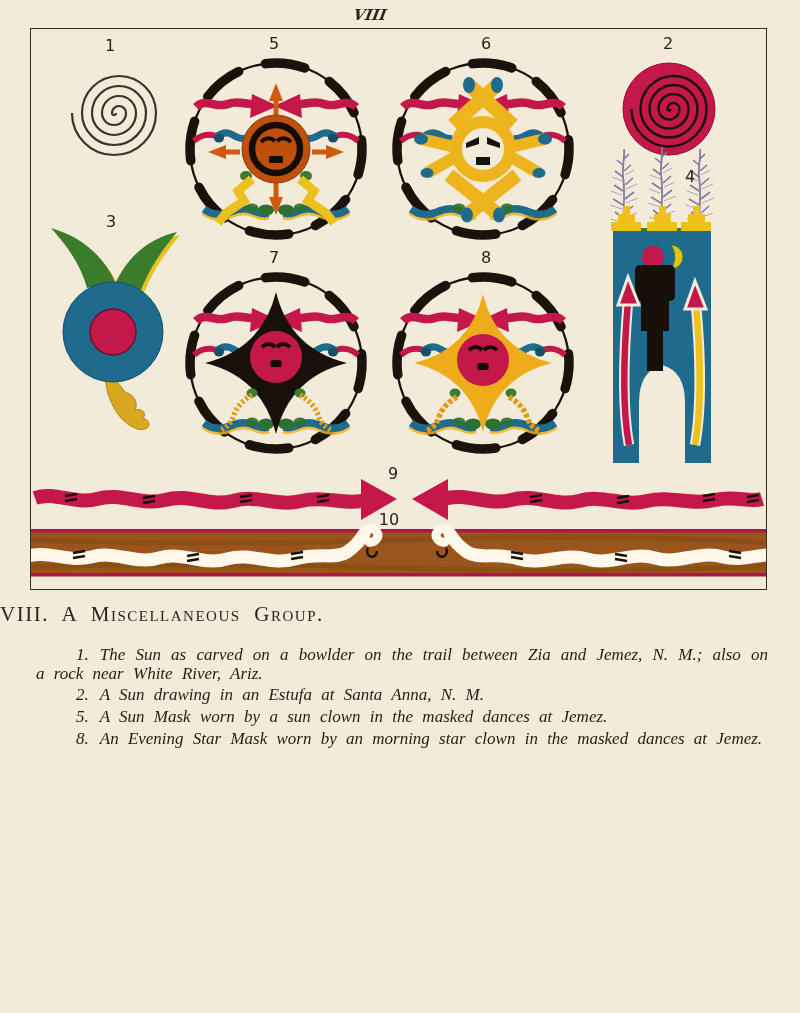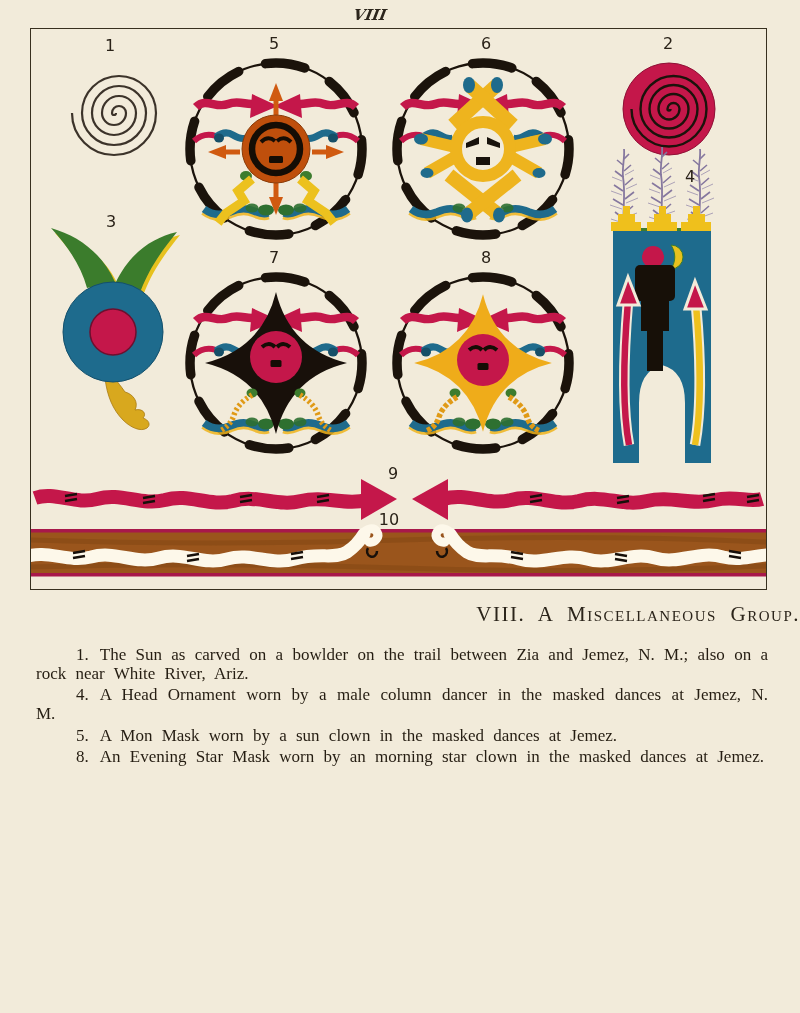--- a/index.html
+++ b/index.html
@@ -13,31 +13,31 @@
     font-family:"DejaVu Serif",serif;font-style:italic;font-weight:bold;
     font-size:15px;color:#2c251c;transform:skewX(-10deg);
   }
   .plate{
     position:absolute;left:30px;top:28px;width:735px;height:560px;
     border:1.6px solid #38301f;box-sizing:content-box;overflow:hidden;
   }
   .plate svg{position:absolute;left:0;top:0;}
   .flabel{font-family:"DejaVu Sans",sans-serif;font-size:16px;fill:#2a2218;text-anchor:middle;}
   .plate-title{
-    position:absolute;top:602px;left:0;width:800px;text-align:right;
+    position:absolute;top:602px;left:0;width:800px;text-align:left;
     font-size:21px;font-variant:small-caps;letter-spacing:1.5px;word-spacing:7px;
     color:#2b241a;
   }
   .captions{
     position:absolute;top:646px;left:36px;width:732px;
   }
   .captions p{
     margin:0 0 3px 0;font-size:17px;line-height:1.1;
     text-align:justify;text-align-last:left;word-spacing:5px;
-    text-indent:40px;color:#251d12;
+    text-indent:40px;color:#251d12;font-style:italic;
   }
   .cap-num{margin-right:11px;}
 </style>
 </head>
 <body>
 
 <div class="page">
 
   <div class="handwritten">VIII</div>
 
@@ -253,18 +253,18 @@
       <text class="flabel" x="659" y="153">4</text>
       <text class="flabel" x="362" y="450">9</text>
       <text class="flabel" x="358" y="496">10</text>
     </svg>
   </div>
 
   <div class="plate-title">VIII.  A Miscellaneous Group.</div>
 
   <div class="captions">
     <p><span class="cap-num">1.</span><span>The Sun as carved on a bowlder on the trail between Zia and Jemez, N. M.; also on a rock near White River, Ariz.</span></p>
-    <p><span class="cap-num">4.</span><span>A Head Ornament worn by a male column dancer in the masked dances at Jemez, N. M.</span></p>
-    <p><span class="cap-num">5.</span><span>A Mon Mask worn by a sun clown in the masked dances at Jemez.</span></p>
+    <p><span class="cap-num">2.</span><span>A Sun drawing in an Estufa at Santa Anna, N. M.</span></p>
+    <p><span class="cap-num">5.</span><span>A Sun Mask worn by a sun clown in the masked dances at Jemez.</span></p>
     <p><span class="cap-num">8.</span><span>An Evening Star Mask worn by an morning star clown in the masked dances at Jemez.</span></p>
   </div>
 
 </div>
 
 </body></html>

